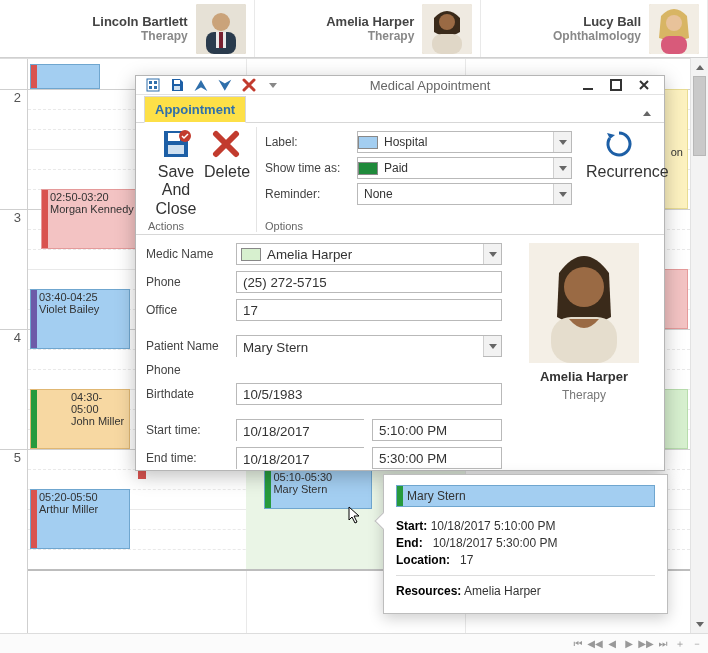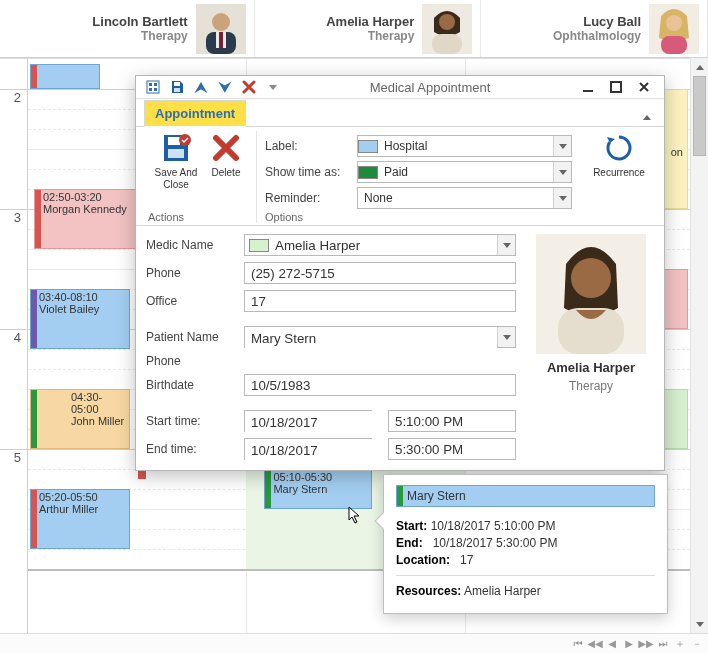--- a/index.html
+++ b/index.html
@@ -119,36 +119,36 @@
 
   .tabs { display:flex; align-items:flex-end; padding:0 8px; height:28px; border-bottom:1px solid #d7d7d7;}
   .tab { padding:5px 10px; color:#2f6fab; border:1px solid #d7d7d7; border-bottom:1px solid #fff; background:#fde047; position:relative; top:1px; font-size:13px;font-weight:bold;}
   .tabcollapse { margin-left:auto; width:18px; height:18px; display:flex;align-items:center;justify-content:center; color:#666; cursor:pointer;}
 
   .ribbon { display:flex; border-bottom:1px solid #d7d7d7; padding:4px 4px 2px 4px;}
   .ribgroup { display:flex; flex-direction:column; align-items:flex-start; padding:0 8px; }
   .ribgroup + .ribgroup { border-left:1px solid #e4e4e4;}
   .ribgroup .ribbody { flex:1; display:flex; align-items:flex-start; }
   .ribgroup .ribcap { font-size:11px; color:#666; padding-top:2px;}
-  .bigbtn { text-align:center; width:56px; cursor:pointer; line-height:1.15; font-size:10px; color:#333;}
+  .bigbtn { text-align:center; width:56px; cursor:pointer; line-height:1.15; font-size:16px; color:#333;}
   .bigbtn .bigicon { width:34px; height:34px; margin:0 auto 2px auto; display:flex;align-items:center;justify-content:center; }
   .optrows { display:flex; flex-direction:column; gap:4px; padding-top:4px;}
   .optrow { display:flex; align-items:center; gap:6px; font-size:12px;}
   .optrow .optlabel { width:86px; color:#444;}
   .swatch { width:20px; height:13px; border:1px solid #888;}
   .dropdown {
     display:flex; align-items:center; border:1px solid #b9b9b9; height:22px; background:#fff;
   }
   .dropdown .ddval { flex:1; padding:0 6px; color:#333;}
   .dropdown .ddarr { width:18px; height:100%; border-left:1px solid #cfcfcf; display:flex;align-items:center;justify-content:center; background:#f2f2f2;}
 
   .form { flex:1; padding:8px 10px 10px 10px; display:flex; gap:12px;}
   .form-left { flex:1; display:flex; flex-direction:column; gap:6px;}
   .form-right { width:140px; text-align:center;}
-  .frow { display:flex; align-items:center; gap:16px;}
+  .frow { display:flex; align-items:center; gap:8px;}
   .frow.gap-top { margin-top:8px;}
   .flabel { width:82px; color:#444;}
   .input { flex:1; border:1px solid #b9b9b9; height:22px; padding:0 6px; color:#333; background:#fff;}
   .ddinput { display:flex; align-items:center; flex:1;}
   .ddinput .swatch { margin-left:4px;}
   .ddinput .input { border:none; height:20px;}
   .ddwrap { display:flex; flex:1; border:1px solid #b9b9b9; height:22px; background:#fff;}
   .ddwrap .ddarr { width:18px; border-left:1px solid #cfcfcf; background:#f2f2f2; display:flex;align-items:center;justify-content:center;}
   .half { width:128px;}
   .form-right .big-avatar {
@@ -266,28 +266,28 @@
     <div class="hline" style="top:450px"></div>
     <div class="hline dashed" style="top:470px"></div>
     <div class="hline dashed" style="top:490px"></div>
     <div class="bottomline" style="top:510px"></div>
 
     <div style="position:absolute;left:33%;width:33%;top:390px;height:120px;background:#eaf5e6;"></div>
 
     <div class="appt lblue" style="left:2px;width:70px;top:5px;height:25px">
       <div class="status-bar sb-red"></div>
     </div>
-    <div class="appt pink" style="left:6px;width:104px;top:130px;height:60px">
+    <div class="appt pink" style="left:13px;width:104px;top:130px;height:60px">
       <div class="status-bar sb-red"></div>
       <span class="time">02:50-03:20</span>
       <span>Morgan Kennedy</span>
     </div>
     <div class="appt lblue" style="left:2px;width:100px;top:230px;height:60px">
       <div class="status-bar sb-purple"></div>
-      <span class="time">03:40-08:10</span>
+      <span class="time">03:40-04:25</span>
       <span>Violet Bailey</span>
     </div>
     <div class="appt orange" style="left:2px;width:100px;top:330px;height:60px">
       <div class="status-bar sb-green"></div>
       <span class="time">04:30-05:00</span>
       <span>John Miller</span>
     </div>
     <div class="appt lblue" style="left:2px;width:100px;top:430px;height:60px">
       <div class="status-bar sb-red"></div>
       <span class="time">05:20-05:50</span>

